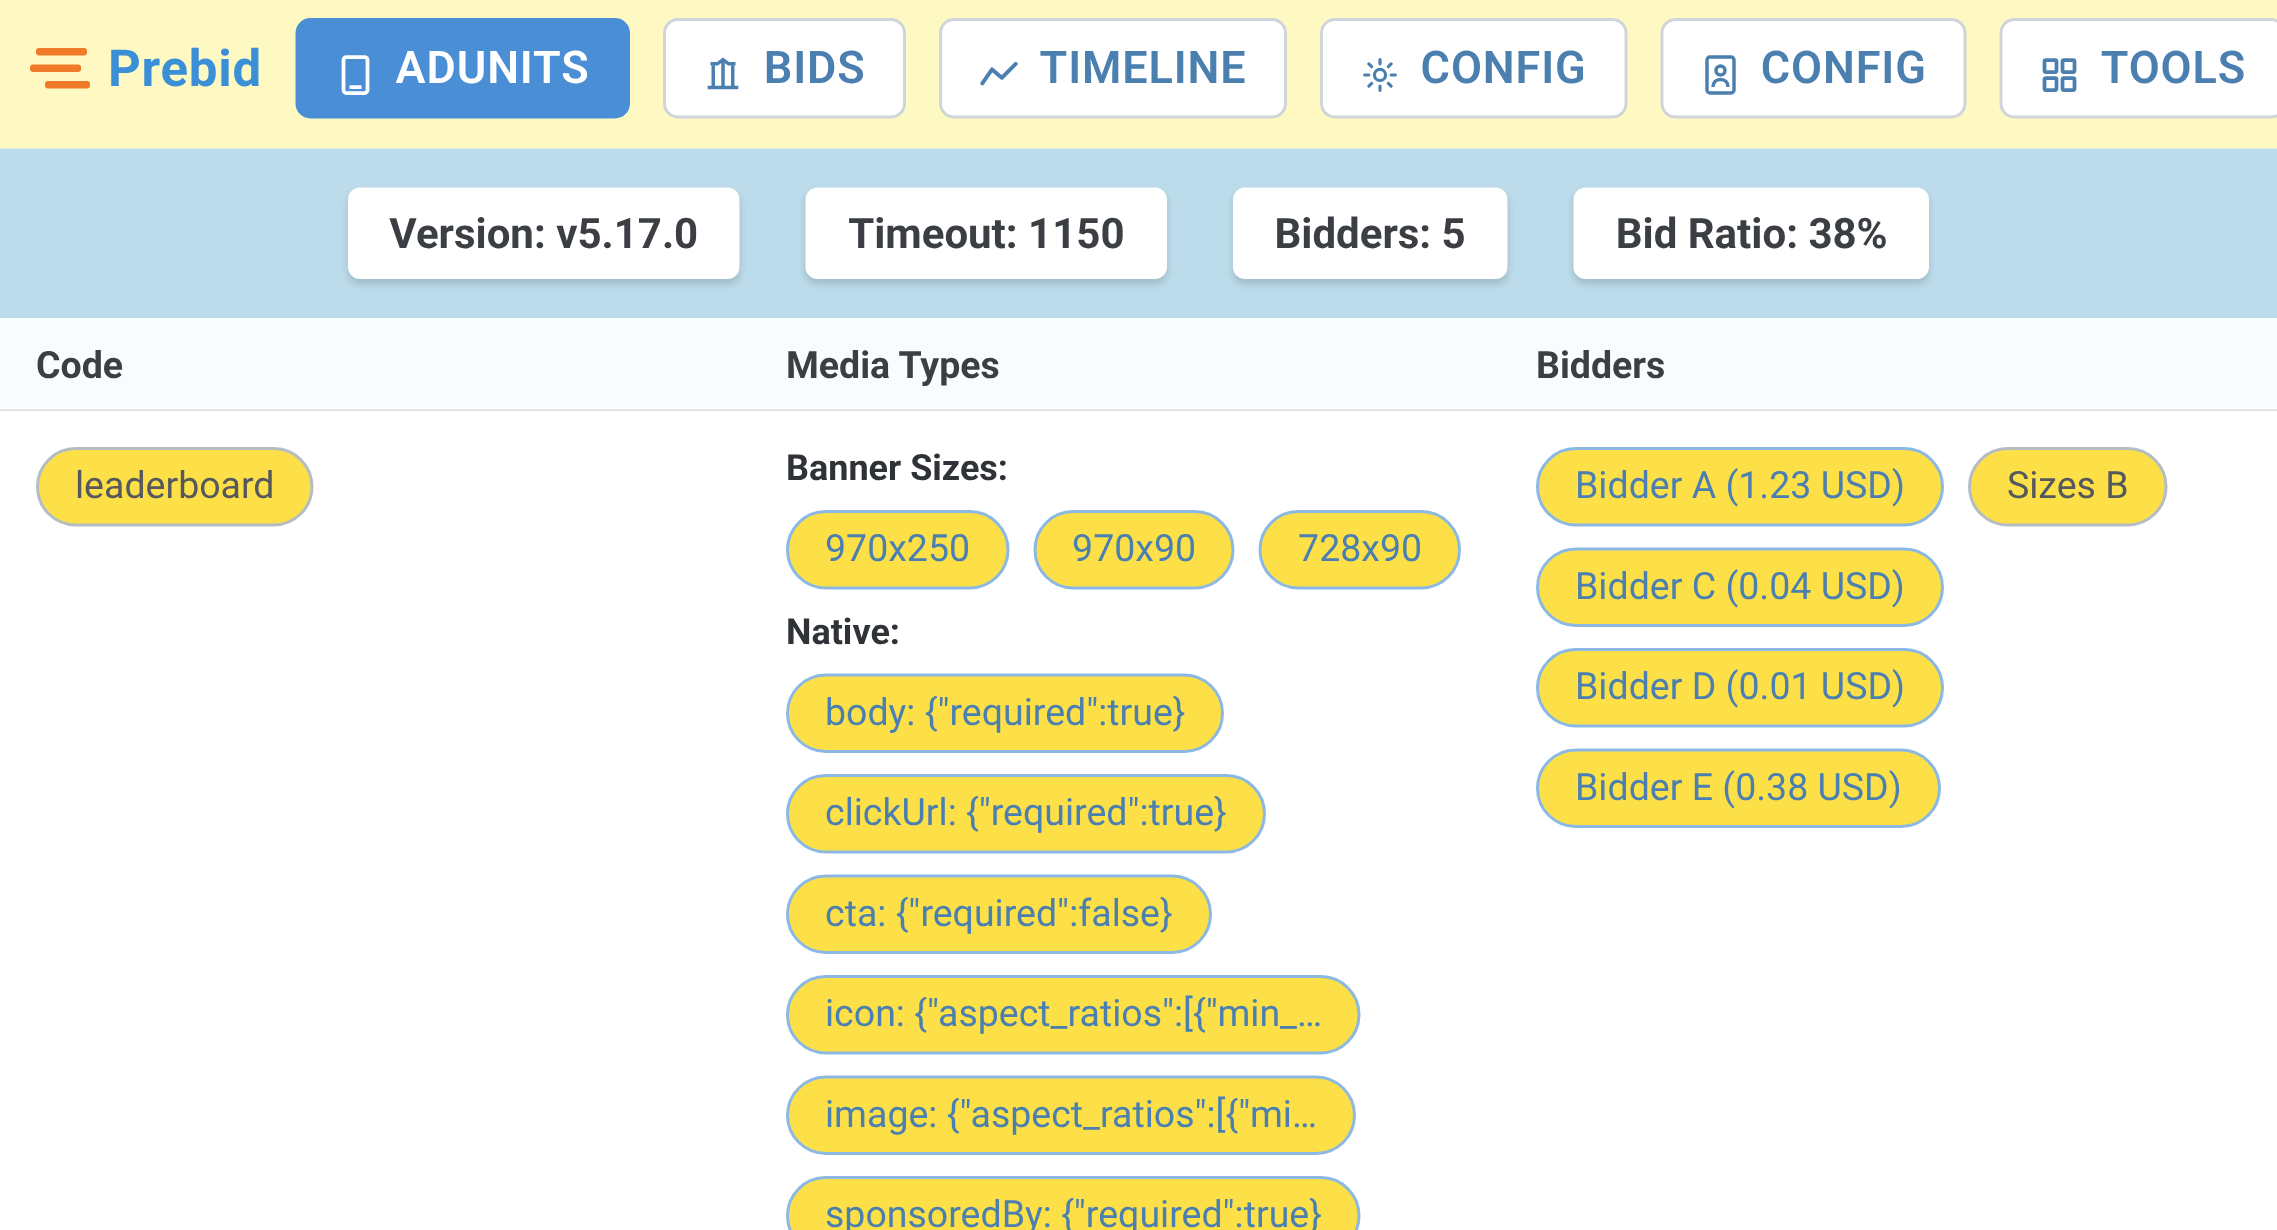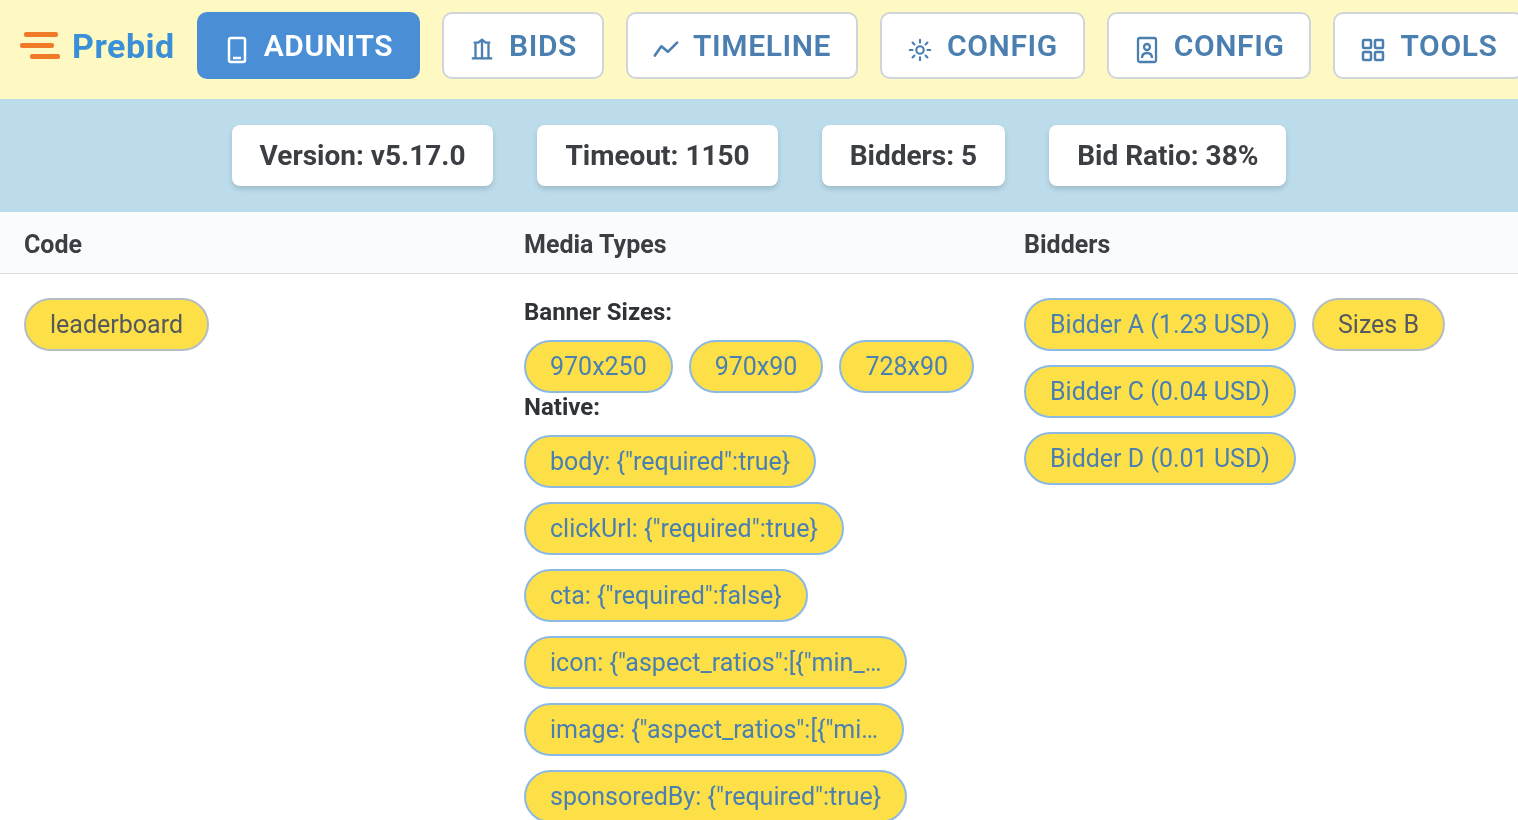--- a/index.html
+++ b/index.html
@@ -125,21 +125,21 @@
     overflow: hidden;
     text-overflow: ellipsis;
   }
 
   .section-label {
     font-size: 24px;
     font-weight: 700;
     color: #2f3236;
     margin: 0 0 14px 0;
   }
-  .section-label.mt { }
+  .section-label.mt { margin-top: 14px; }
 
   .pill-group { display:flex; flex-wrap: wrap; gap: 14px 16px; }
   .pill-stack { display:flex; flex-direction: column; gap: 14px; align-items:flex-start; }
   .bidder-wrap { display:flex; flex-wrap: wrap; gap: 14px 16px; align-content:flex-start; }
 
 </style>
 </head>
 <body>
 
 <div class="topbar">
@@ -260,15 +260,16 @@
       <span class="pill blue truncate">sponsoredBy: {"required":true}</span>
 
     </div>
   </div>
 
   <div class="bidder-wrap">
     <span class="pill blue">Bidder A (1.23 USD)</span>
     <span class="pill gray">Sizes B</span>
     <span class="pill blue">Bidder C (0.04 USD)</span>
     <span class="pill blue">Bidder D (0.01 USD)</span>
+    <span class="pill blue">Bidder E (0.38 USD)</span>
   </div>
 
 </div>
 
 </body></html>

